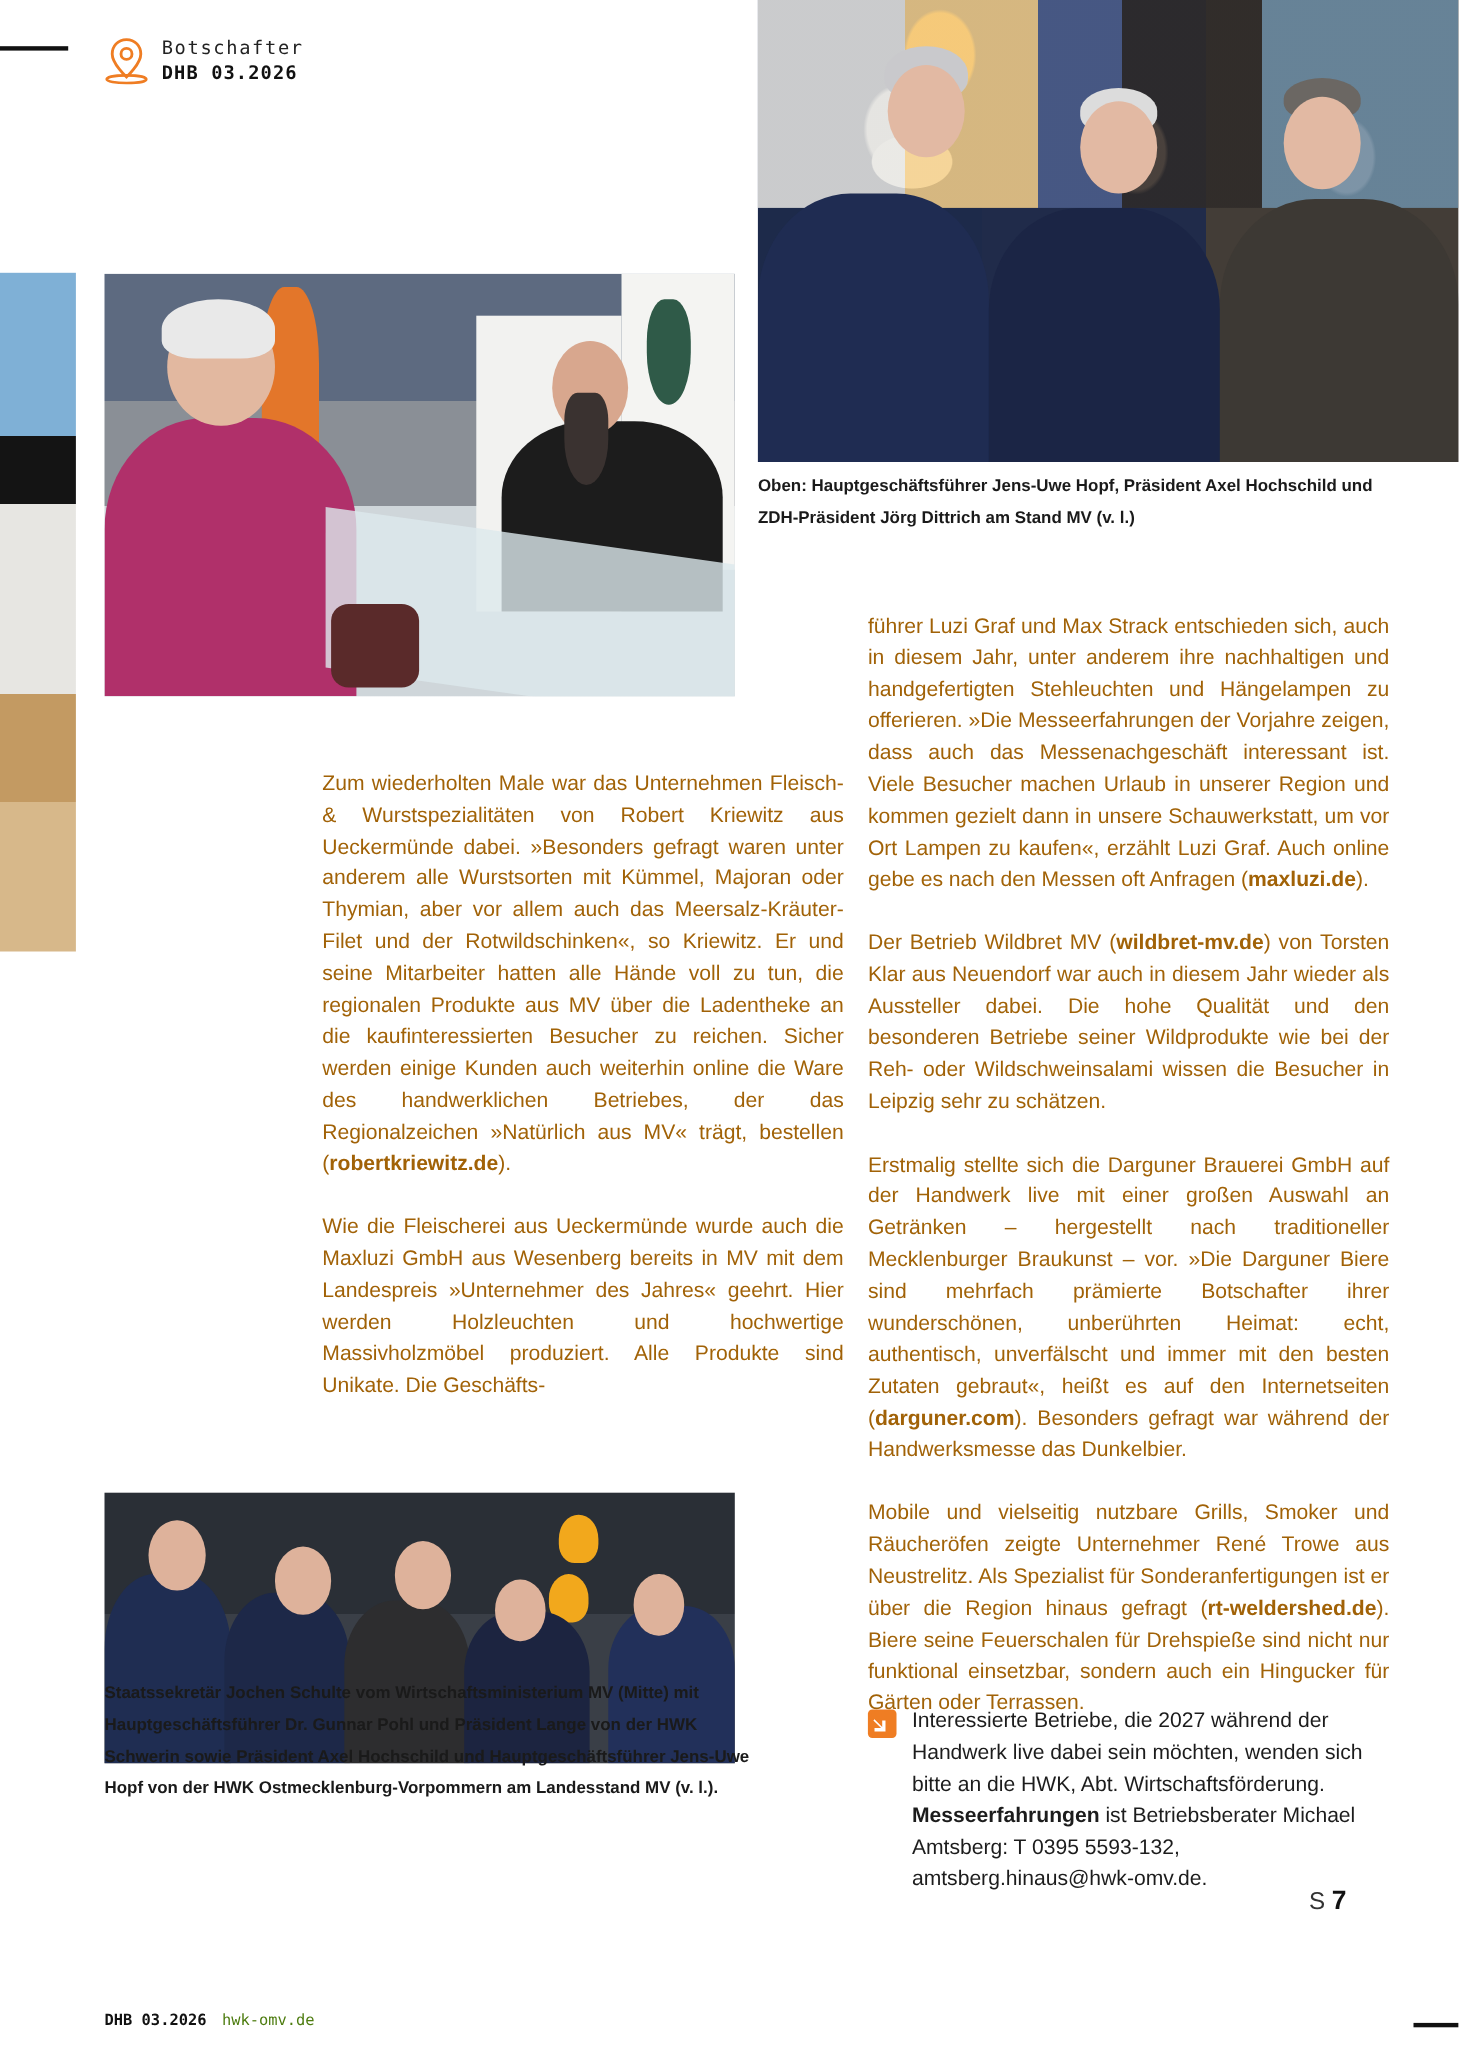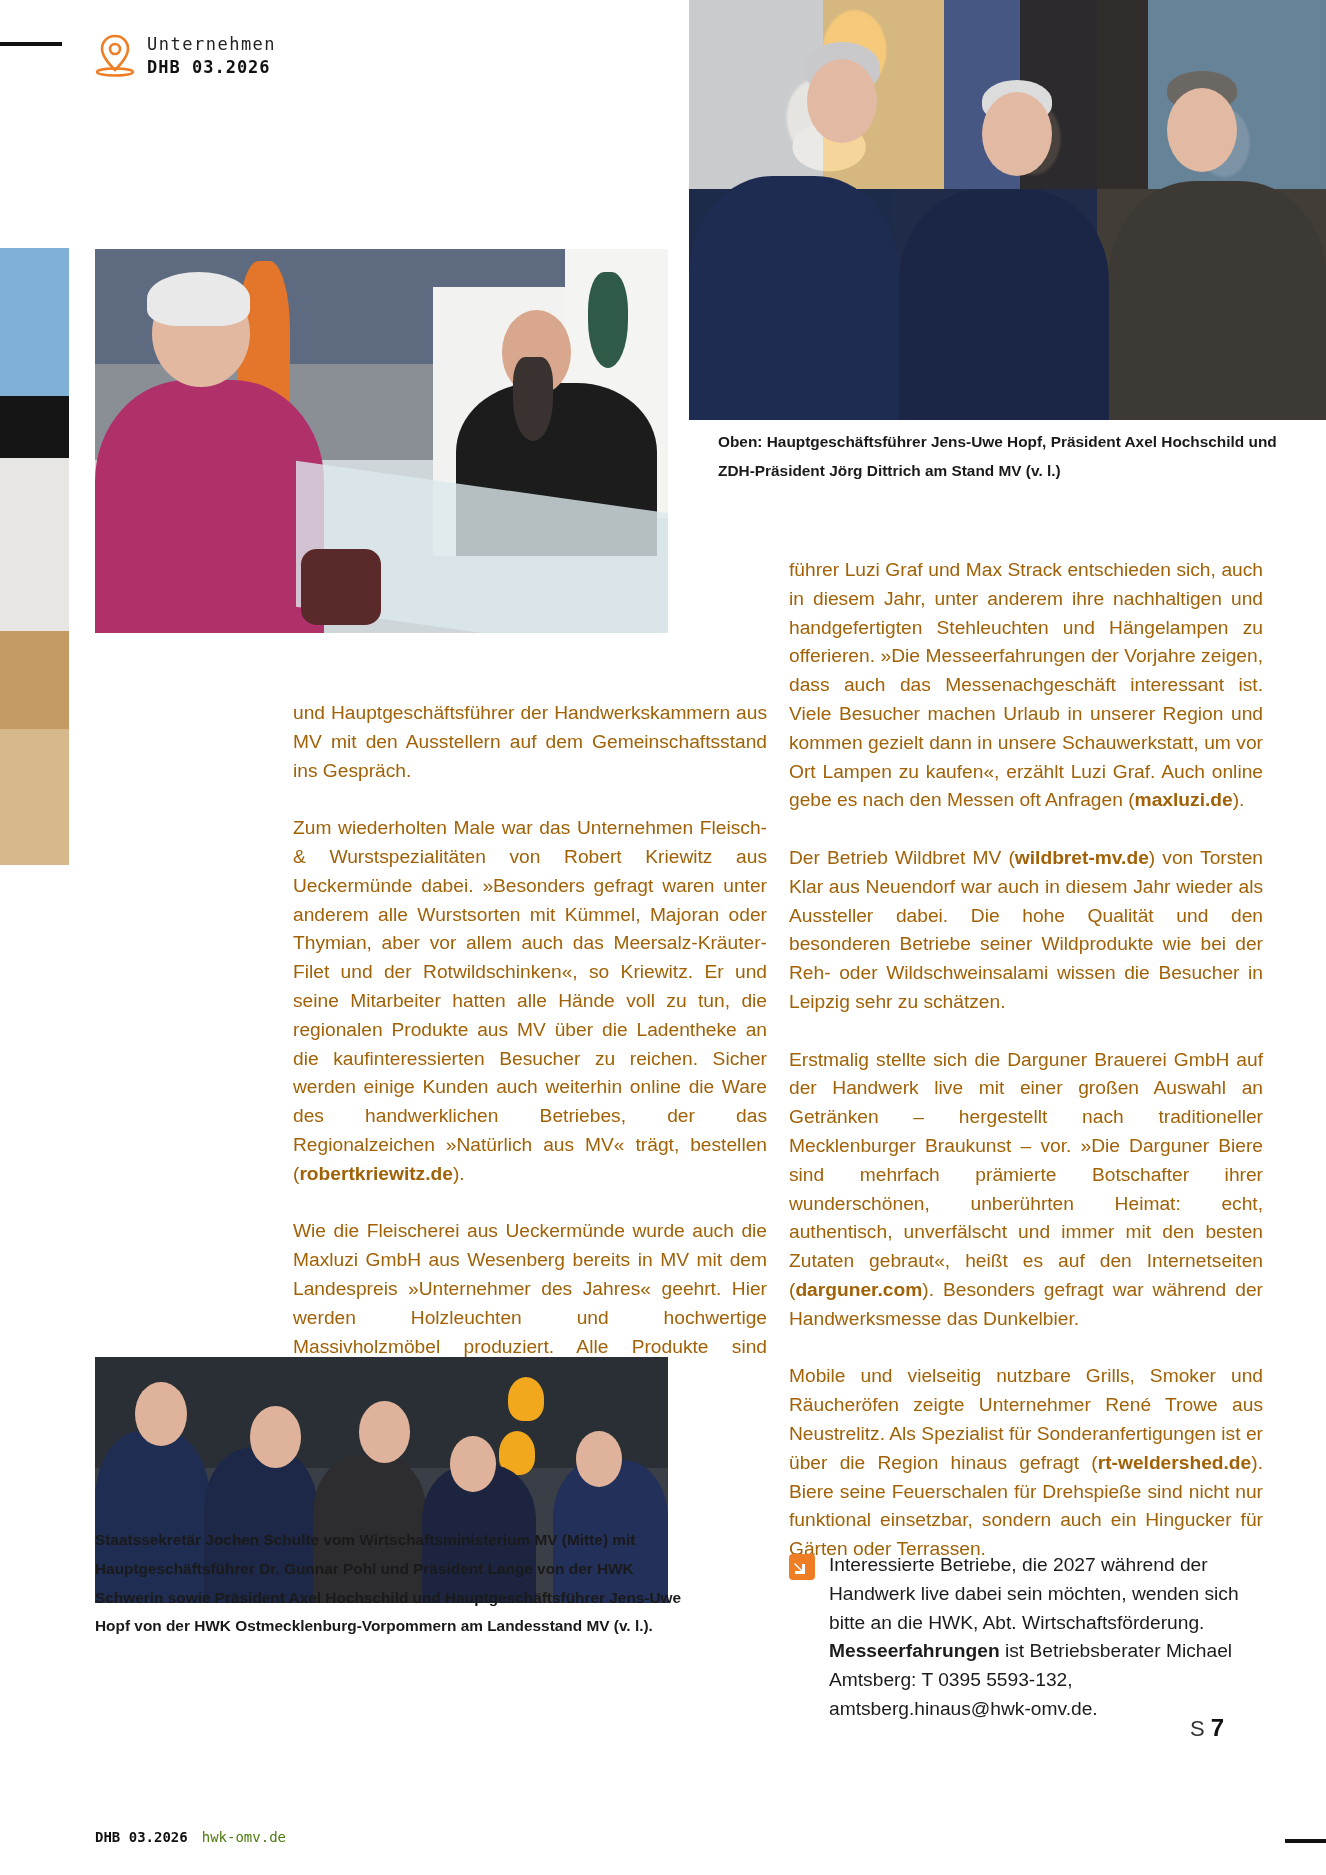--- a/index.html
+++ b/index.html
@@ -56,21 +56,21 @@
   .photo-group .lamp { position: absolute; width: 36px; height: 44px; border-radius: 50% 50% 40% 40%; background: #f2a81c; }
 
   .col { position: absolute; font-family: "Liberation Sans", sans-serif; font-size: 19.2px; line-height: 28.8px; color: #a16207; text-align: justify; }
   .col p { margin: 0 0 28.8px 0; }
   .col p.tight { margin-bottom: 0; }
   .col b { font-weight: bold; }
   .col-1 { left: 293px; top: 699px; width: 474px; }
   .col-2 { left: 789px; top: 556px; width: 474px; }
 
   .caption { position: absolute; font-family: "Liberation Sans", sans-serif; font-weight: bold; font-size: 15.4px; line-height: 28.8px; color: #1a1a1a; font-stretch: condensed; }
-  .caption-top { left: 689px; top: 428px; width: 560px; margin-left: 29px; }
+  .caption-top { left: 689px; top: 428px; width: 560px; }
   .caption-bottom { left: 95px; top: 1526px; width: 600px; }
 
   .infobox { position: absolute; left: 789px; top: 1551px; width: 480px; }
   .info-icon { position: absolute; left: 0; top: 3px; width: 26px; height: 26px; background: #ef7d23; border-radius: 4px; }
   .info-text { margin-left: 40px; font-size: 19.2px; line-height: 28.8px; color: #1c1c1c; }
   .info-text b { font-weight: bold; }
 
   .footer { position: absolute; left: 95px; top: 1829px; display: flex; gap: 14px; align-items: baseline; }
   .footer-issue { font-family: "DejaVu Sans Mono", monospace; font-weight: bold; font-size: 14px; color: #111; }
   .footer-url { font-family: "DejaVu Sans Mono", monospace; font-size: 14px; color: #4d7c0f; }
@@ -83,21 +83,21 @@
 
 <div class="rule-left"></div>
 
 <div class="header">
   <svg class="pin" viewBox="0 0 40 46">
     <path d="M20 3 C12 3 7 9 7 16 C7 25 20 37 20 37 C20 37 33 25 33 16 C33 9 28 3 20 3 Z" fill="none" stroke="#ef7d23" stroke-width="2.6"></path>
     <circle cx="20" cy="16" r="5" fill="none" stroke="#ef7d23" stroke-width="2.6"></circle>
     <ellipse cx="20" cy="39" rx="18" ry="3.5" fill="none" stroke="#ef7d23" stroke-width="2.4"></ellipse>
   </svg>
   <div class="header-text">
-    <span class="kicker">Unternehmen</span>
+    <span class="kicker">Botschafter</span>
     <span class="issue">DHB 03.2026</span>
   </div>
 </div>
 
 <div class="photo photo-top" title="Three men in suits at the MAX LUZI stand">
   <div class="bg"></div>
   <div class="suitL"></div>
     <div class="suitM"></div>
     <div class="suitR"></div>
   <div class="hair" style="left:18%;top:10%;width:12%;height:12%;"></div>
@@ -120,21 +120,20 @@
     <div class="head2"></div>
     <div class="beard"></div>
   <div class="man1"></div>
     <div class="head1"></div>
     <div class="hair1"></div>
   <div class="glass"></div>
   <div class="sausages"></div>
 </div>
 
 <div class="col col-1">
-  <p><span>und Hauptgeschäftsführer der Handwerkskammern aus MV mit den Ausstellern auf dem Gemeinschaftsstand ins Gespräch.</span></p>
   <p><span>Zum wiederholten Male war das Unternehmen Fleisch- &amp; Wurstspezialitäten von Robert Kriewitz aus Ueckermünde dabei. »Besonders gefragt waren unter anderem alle Wurstsorten mit Kümmel, Majoran oder Thymian, aber vor allem auch das Meersalz-Kräuter-Filet und der Rotwildschinken«, so Kriewitz. Er und seine Mitarbeiter hatten alle Hände voll zu tun, die regionalen Produkte aus MV über die Ladentheke an die kaufinteressierten Besucher zu reichen. Sicher werden einige Kunden auch weiterhin online die Ware des handwerklichen Betriebes, der das Regionalzeichen »Natürlich aus MV« trägt, bestellen (</span><b>robertkriewitz.de</b><span>).</span></p>
   <p class="tight"><span>Wie die Fleischerei aus Ueckermünde wurde auch die Maxluzi GmbH aus Wesenberg bereits in MV mit dem Landespreis »Unternehmer des Jahres« geehrt. Hier werden Holzleuchten und hochwertige Massivholzmöbel produziert. Alle Produkte sind Unikate. Die Geschäfts-</span></p>
 </div>
 
 <div class="col col-2">
   <p><span>führer Luzi Graf und Max Strack entschieden sich, auch in diesem Jahr, unter anderem ihre nachhaltigen und handgefertigten Stehleuchten und Hängelampen zu offerieren. »Die Messeerfahrungen der Vorjahre zeigen, dass auch das Messenachgeschäft interessant ist. Viele Besucher machen Urlaub in unserer Region und kommen gezielt dann in unsere Schauwerkstatt, um vor Ort Lampen zu kaufen«, erzählt Luzi Graf. Auch online gebe es nach den Messen oft Anfragen (</span><b>maxluzi.de</b><span>).</span></p>
   <p><span>Der Betrieb Wildbret MV (</span><b>wildbret-mv.de</b><span>) von Torsten Klar aus Neuendorf war auch in diesem Jahr wieder als Aussteller dabei. Die hohe Qualität und den besonderen Betriebe seiner Wildprodukte wie bei der Reh- oder Wildschweinsalami wissen die Besucher in Leipzig sehr zu schätzen.</span></p>
   <p><span>Erstmalig stellte sich die Darguner Brauerei GmbH auf der Handwerk live mit einer großen Auswahl an Getränken – hergestellt nach traditioneller Mecklenburger Braukunst – vor. »Die Darguner Biere sind mehrfach prämierte Botschafter ihrer wunderschönen, unberührten Heimat: echt, authentisch, unverfälscht und immer mit den besten Zutaten gebraut«, heißt es auf den Internetseiten (</span><b>darguner.com</b><span>). Besonders gefragt war während der Handwerksmesse das Dunkelbier.</span></p>
   <p class="tight"><span>Mobile und vielseitig nutzbare Grills, Smoker und Räucheröfen zeigte Unternehmer René Trowe aus Neustrelitz. Als Spezialist für Sonderanfertigungen ist er über die Region hinaus gefragt (</span><b>rt-weldershed.de</b><span>). Biere seine Feuerschalen für Drehspieße sind nicht nur funktional einsetzbar, sondern auch ein Hingucker für Gärten oder Terrassen.</span></p>
 </div>

